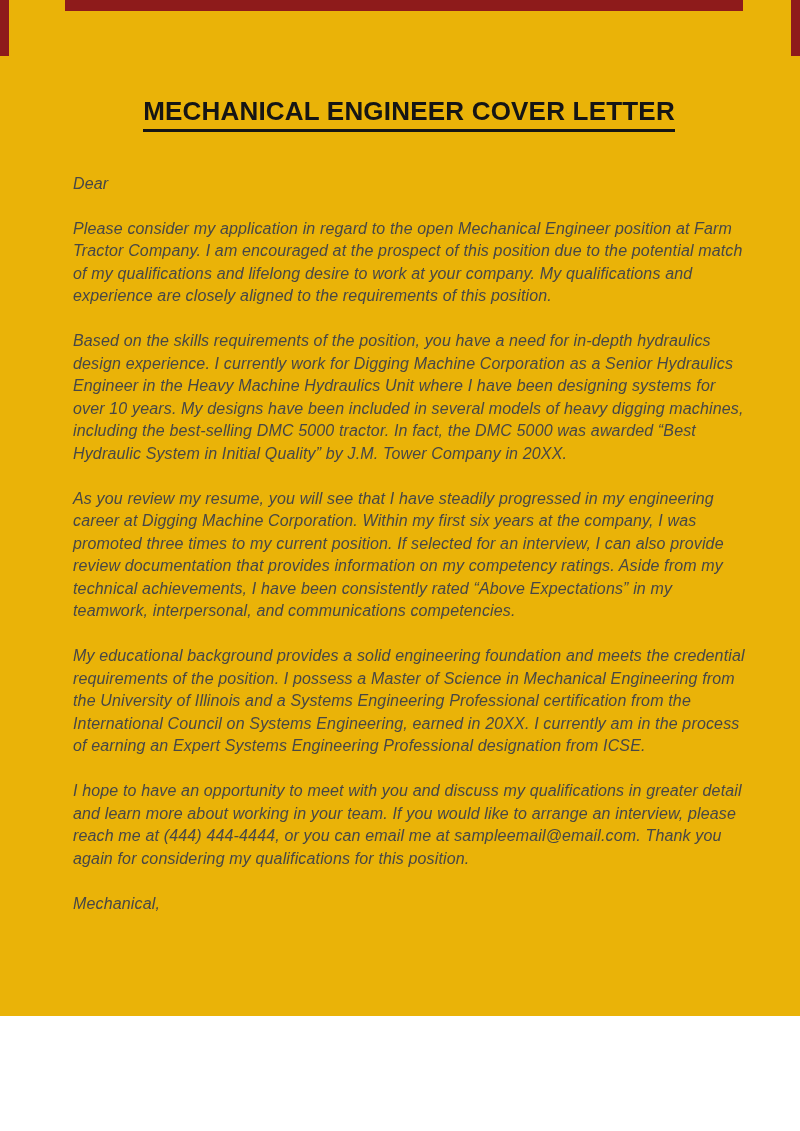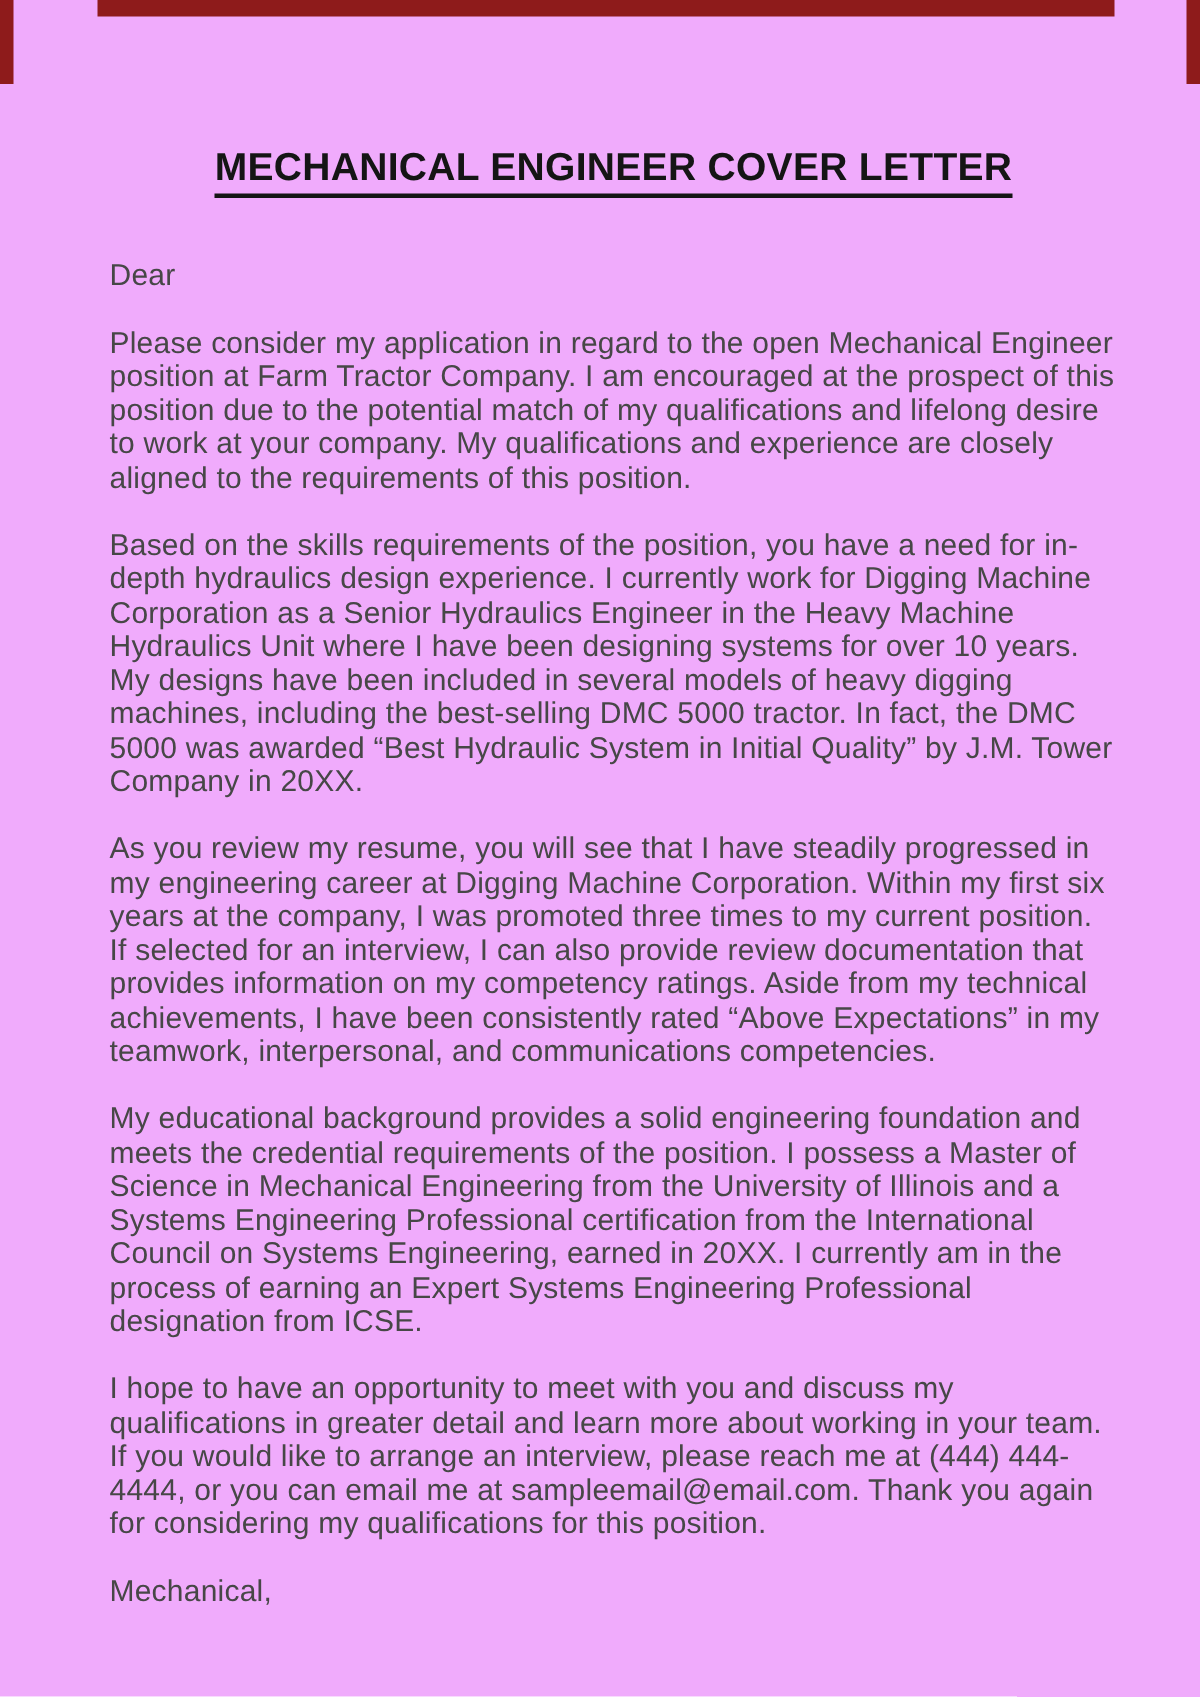--- a/index.html
+++ b/index.html
@@ -12,22 +12,22 @@
   body {
     width: 800px;
     height: 1131px;
     font-family: "Liberation Sans", "DejaVu Sans", sans-serif;
     position: relative;
     overflow: hidden;
   }
   .page {
     position: relative;
     width: 800px;
-    height: 1131px;
-    background: #f0abfc;
+    height: 1016px;
+    background: #eab308;
   }
   
   .decor { position: absolute; background: var(--accent); }
   .decor-top-bar   { top: 0; left: 65px;  width: 678px; height: 11px; }
   .decor-left-cap  { top: 0; left: 0;     width: 9px;   height: 56px; }
   .decor-right-cap { top: 0; right: 0;    width: 9px;   height: 56px; }
 
   main.letter {
     position: absolute;
     top: 0; left: 0;
@@ -43,25 +43,26 @@
     color: var(--title);
     line-height: 1.1;
     margin-bottom: 0;
   }
   h1.title .underline {
     display: inline-block;
     border-bottom: 3px solid var(--title);
     padding-bottom: 3px;
   }
   p.body-text {
-    font-size: 20px;
+    font-size: 16px;
     line-height: 22.5px;
     letter-spacing: 0.15px;
     color: var(--text);
     margin-top: 22.5px;
+    font-style: italic;
   }
   p.greeting { margin-top: 41px; }
 </style>
 </head>
 <body>
 
 <div class="page">
 
   <div class="decor decor-left-cap"></div>
   <div class="decor decor-top-bar"></div>

